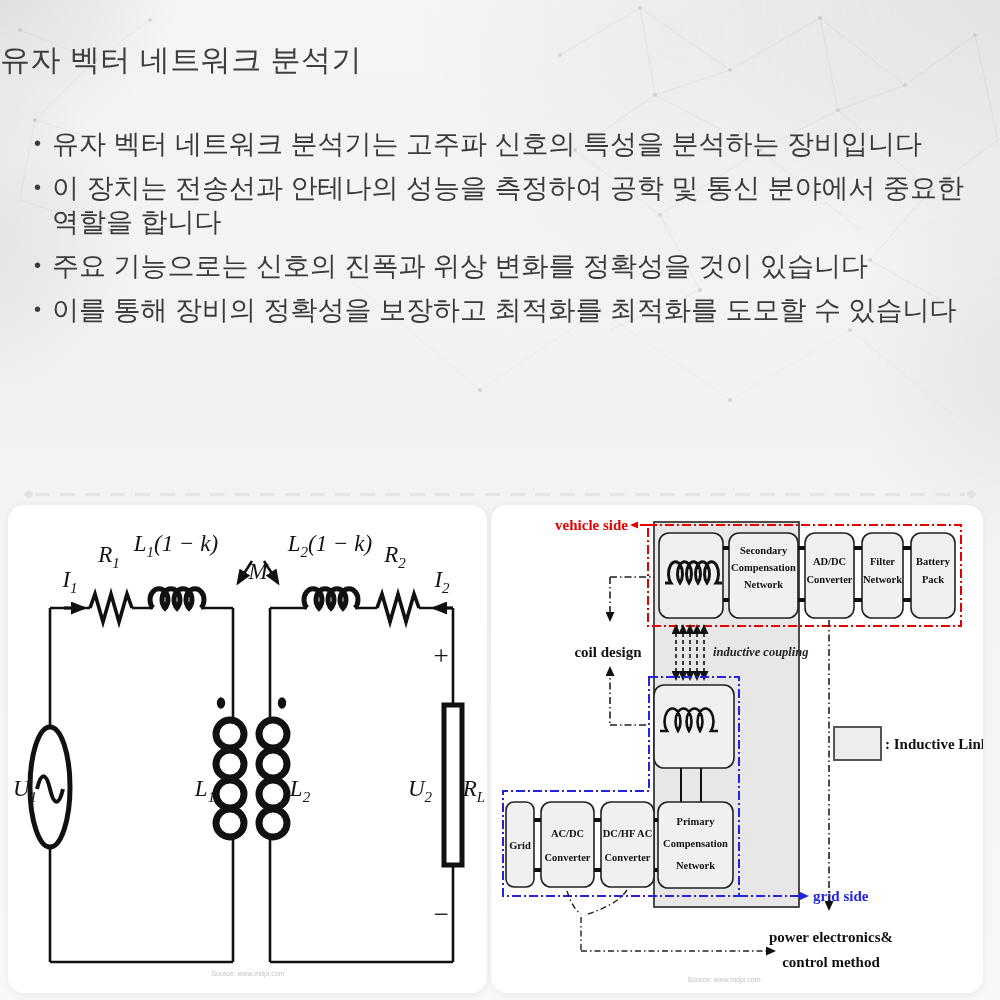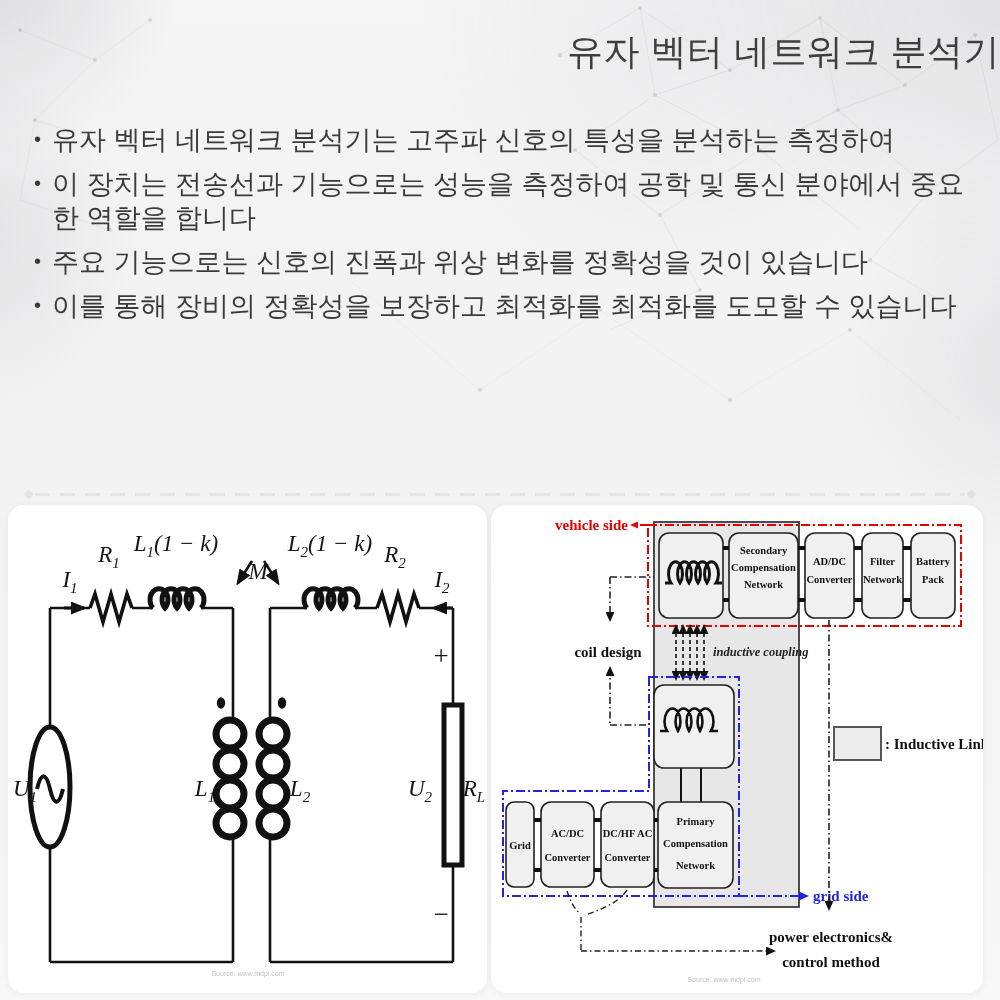--- a/index.html
+++ b/index.html
@@ -9,22 +9,22 @@
         background:linear-gradient(180deg,#f5f5f6 0%,#f2f2f3 40%,#f8f8f8 100%);}
   .page::before{content:"";position:absolute;inset:0;z-index:1;pointer-events:none;
     background:
       radial-gradient(circle at -2% -4%, rgba(110,110,118,.20), transparent 14%),
       radial-gradient(circle at 103% -6%, rgba(110,110,118,.17), transparent 24%),
       radial-gradient(circle at -3% 24%, rgba(110,110,118,.13), transparent 13%),
       radial-gradient(circle at 104% 36%, rgba(110,110,118,.10), transparent 16%),
       radial-gradient(circle at 68% 3%, rgba(140,140,148,.08), transparent 22%);}
   .mesh{position:absolute;left:0;top:0;z-index:0;pointer-events:none;}
   .content{position:relative;z-index:2;}
-  .title{margin:0;padding-top:28px;text-align:right;
-         font-size:36px;font-weight:500;color:#3e3e3e;letter-spacing:.5px;}
+  .title{margin:0;padding-top:40px;text-align:left;
+         font-size:30px;font-weight:500;color:#3e3e3e;letter-spacing:.5px;}
   .bullets{list-style:none;margin:46px 28px 0 34px;padding:0;}
   .bullets li{display:flex;gap:11px;font-size:27px;line-height:1.26;
               color:#3b3b3b;margin-bottom:10px;font-weight:400;}
   .bullets .dot{flex:0 0 auto;font-size:20px;margin-top:4px;color:#3b3b3b;}
   .divider{position:absolute;top:491px;left:22px;right:22px;z-index:2;
            display:flex;align-items:center;}
   .divider .line{flex:1;height:3px;
      background:repeating-linear-gradient(90deg,#e4e4e5 0 15px,transparent 15px 25px);}
   .divider .diamond{width:7px;height:7px;background:#e2e2e3;transform:rotate(45deg);
            margin:0 3px;flex:0 0 auto;}
@@ -90,25 +90,25 @@
         <circle cx="850" cy="330" r="2"></circle>
     </g>
   </svg>
 
   <div class="content">
     <h1 class="title">유자 벡터 네트워크 분석기</h1>
 
     <ul class="bullets">
       <li>
         <span class="dot">•</span>
-        <span>유자 벡터 네트워크 분석기는 고주파 신호의 특성을 분석하는 측정하여</span>
-      </li>
-      <li>
-        <span class="dot">•</span>
-        <span>이 장치는 전송선과 기능으로는 성능을 측정하여 공학 및 통신 분야에서 중요한 역할을 합니다</span>
+        <span>유자 벡터 네트워크 분석기는 고주파 신호의 특성을 분석하는 장비입니다</span>
+      </li>
+      <li>
+        <span class="dot">•</span>
+        <span>이 장치는 전송선과 안테나의 성능을 측정하여 공학 및 통신 분야에서 중요한 역할을 합니다</span>
       </li>
       <li>
         <span class="dot">•</span>
         <span>주요 기능으로는 신호의 진폭과 위상 변화를 정확성을 것이 있습니다</span>
       </li>
       <li>
         <span class="dot">•</span>
         <span>이를 통해 장비의 정확성을 보장하고 최적화를 최적화를 도모할 수 있습니다</span>
       </li>
     </ul>

